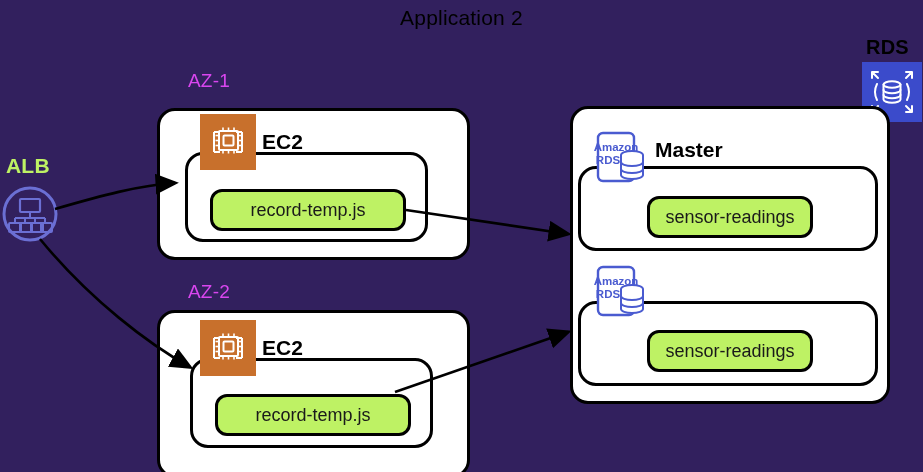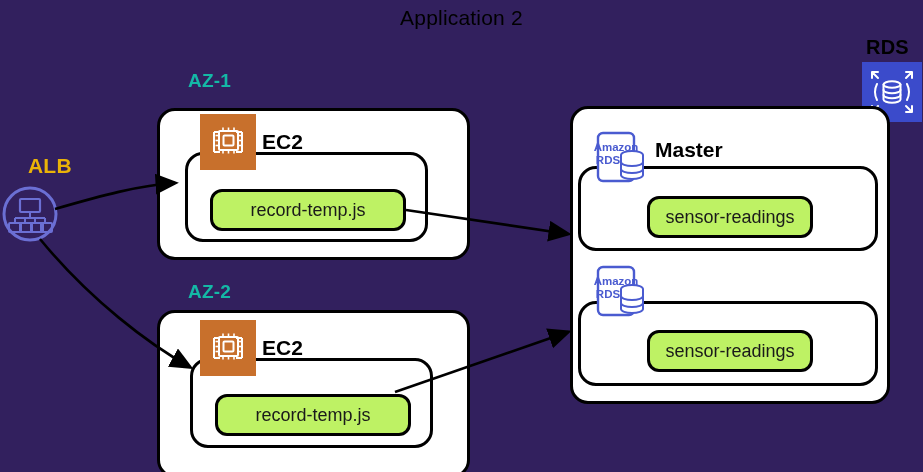--- a/index.html
+++ b/index.html
@@ -21,30 +21,29 @@
   .app-title {
     left: 0; right: 0; top: 6px;
     text-align: center;
     font-size: 21px;
     font-weight: normal;
     color: #000000;
     letter-spacing: 0.2px;
   }
   .az-label {
     font-size: 19px;
-    font-weight: bold;
-    color: #14b8a6;
+    font-weight: normal;
+    color: #d946ef;
     letter-spacing: 0.2px;
   }
   .alb-label {
     font-size: 21px;
     font-weight: bold;
-    color: #eab308;
-    letter-spacing: 0.2px;
-    margin-left: 22px;
+    color: #bef264;
+    letter-spacing: 0.2px;
   }
   .rds-label {
     font-size: 20px;
     font-weight: bold;
     color: #000000;
     letter-spacing: 0.2px;
   }
 
   
   .white-box {

